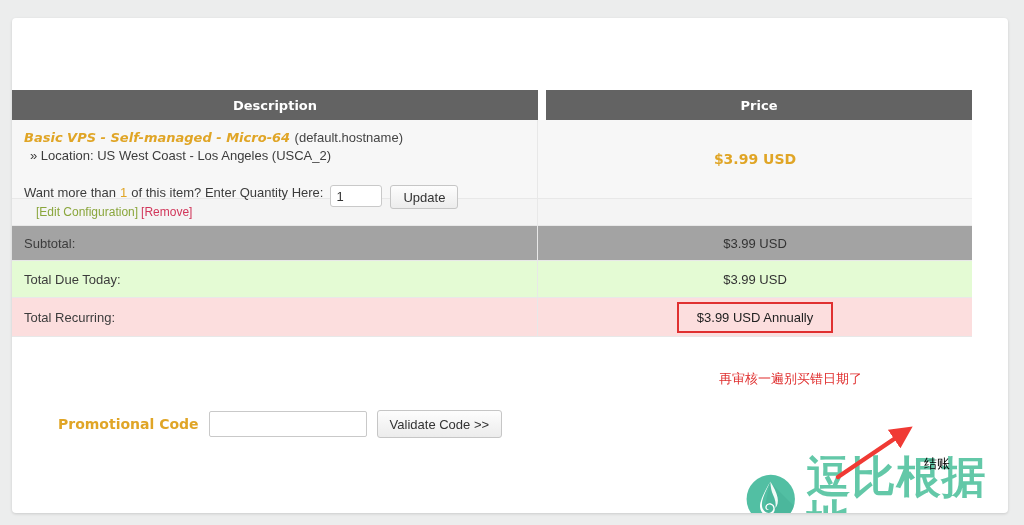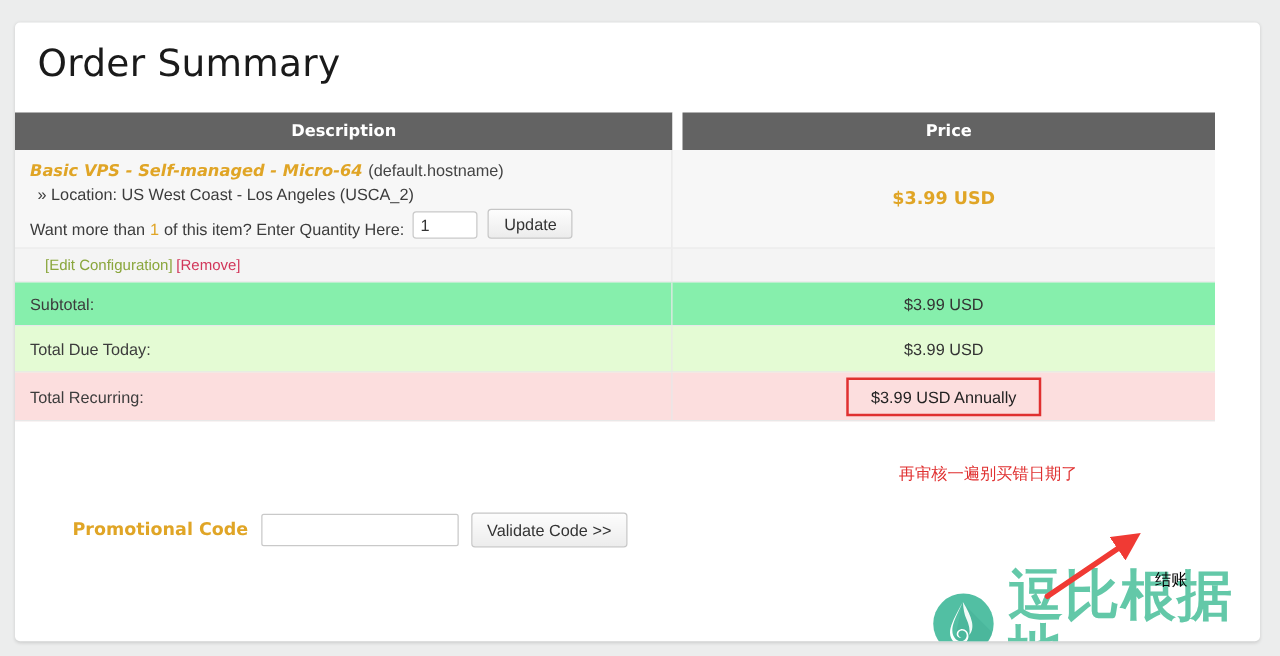--- a/index.html
+++ b/index.html
@@ -80,21 +80,21 @@
     padding: 8px 12px;
     display: flex;
     align-items: center;
     justify-content: center;
     font-size: 13px;
     color: #333;
   }
 
   .row-item      { background: #f7f7f7; height: 78px; }
   .row-links     { background: #f4f4f4; height: 26px; }
-  .row-subtotal  { background: #86efac; height: 34px; }
+  .row-subtotal  { background: #a3a3a3; height: 34px; }
   .row-today     { background: #e4fbd4; height: 36px; }
   .row-recurring { background: #fcdede; height: 38px; }
 
   .row-item .cell-price { color: #e0a526; font-weight: bold; font-size: 14px;
                           font-family: "DejaVu Sans", sans-serif; }
 
   .prod-name {
     font-size: 13px;
     font-weight: bold;
     font-style: italic;
@@ -108,23 +108,23 @@
     color: #444;
     font-family: "Liberation Sans", sans-serif;
   }
   .prod-loc {
     font-size: 13px;
     color: #3c3c3c;
     margin-top: 2px;
     margin-left: 6px;
   }
   .qty-line {
-    margin-top: 4px;
-    display: flex;
-    align-items: flex-end;
+    margin-top: 22px;
+    display: flex;
+    align-items: flex-start;
     font-size: 13px;
     color: #3c3c3c;
   }
   .qty-line .hl { color: #e0a526; }
   .qty-input {
     width: 52px;
     height: 22px;
     margin-left: 7px;
     border: 1px solid #c9c9c9;
     border-radius: 3px;
@@ -277,21 +277,20 @@
     letter-spacing: 1px;
     margin-left: 8px;
     line-height: 1;
   }
 </style>
 </head>
 <body>
 
 <div id="panel">
 
-  <div id="page-title">Order Summary</div>
 
   <div id="order-table">
 
     <div class="thead-row">
       <div class="th th-desc">Description</div>
       <div class="th-gap"></div>
       <div class="th th-price">Price</div>
     </div>
 
     <div class="row row-item">

